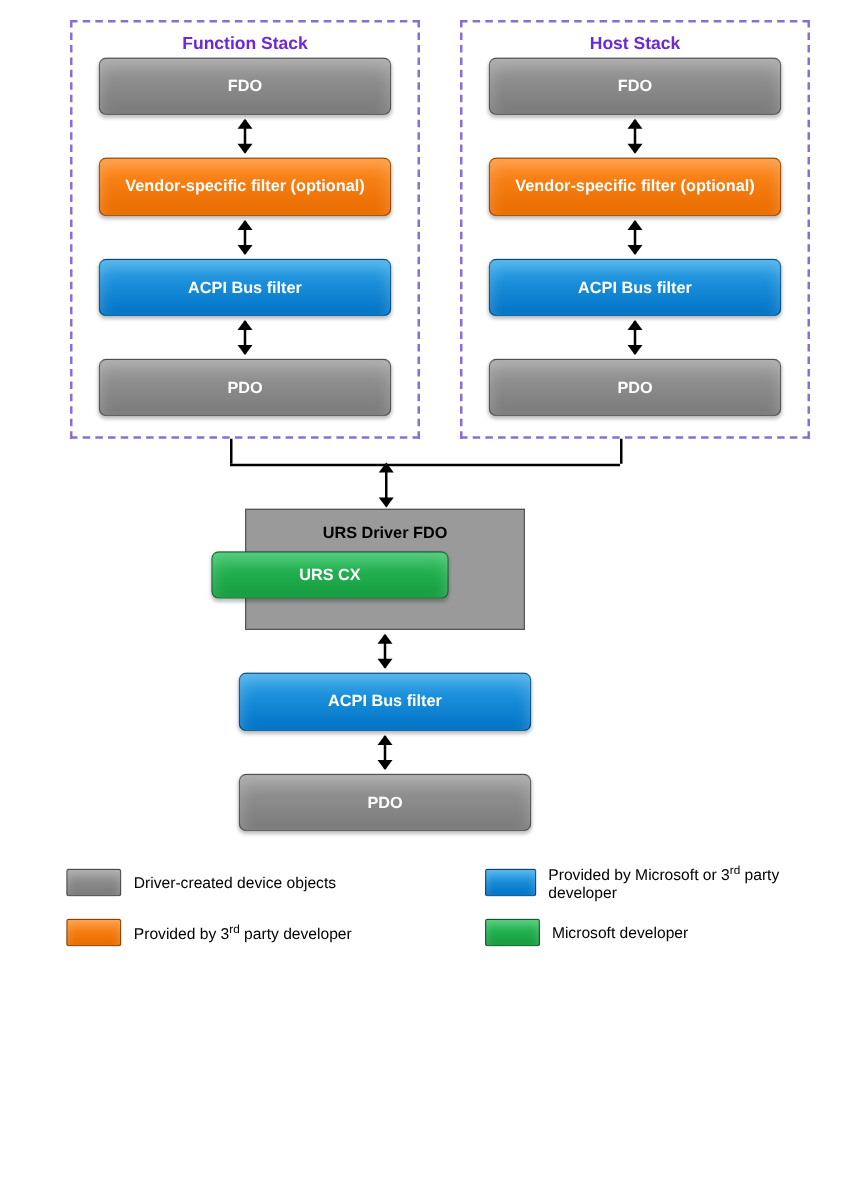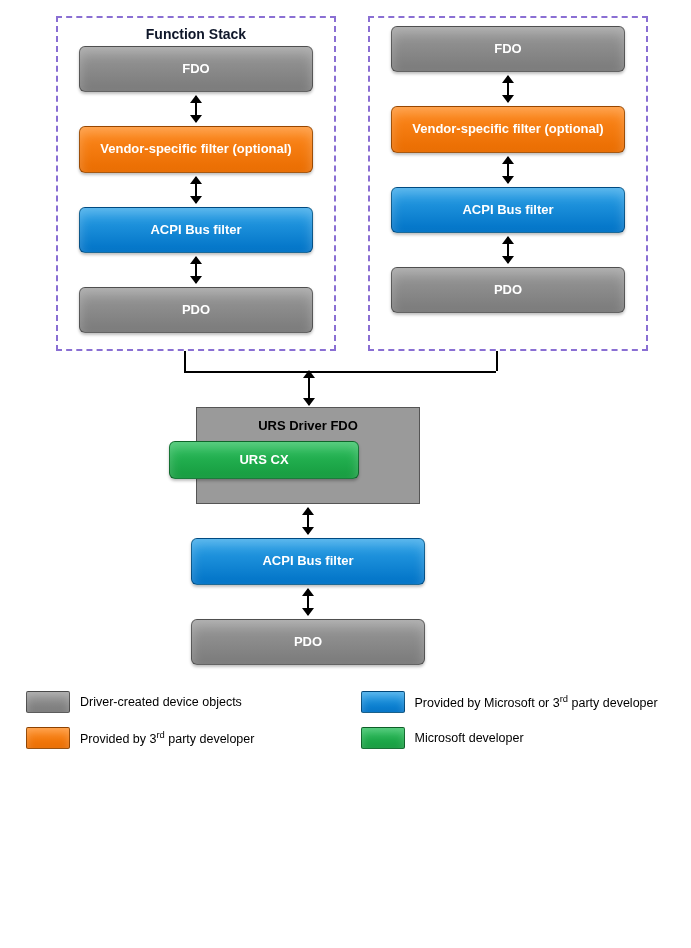--- a/index.html
+++ b/index.html
@@ -19,21 +19,21 @@
   }
   .stack-box {
     border: 2px dashed #8a6fd3;
     padding: 8px 12px 16px 12px;
     width: 280px;
     background: #fff;
   }
   .stack-title {
     text-align: center;
     font-weight: bold;
-    color: #0f172a;
+    color: #6d28d9;
     font-size: 14px;
     margin-bottom: 4px;
   }
   .node {
     width: 234px;
     margin: 0 auto;
     text-align: center;
     color: #fff;
     font-weight: bold;
     padding: 14px 6px;
@@ -118,21 +118,21 @@
   .legend {
     margin-top: 26px;
     display: grid;
     grid-template-columns: 1fr 1fr;
     row-gap: 14px;
     column-gap: 30px;
     font-size: 12.5px;
     color: #000;
     padding: 0 10px;
   }
-  .legend-item { display:flex; align-items:center; gap:10px; }
+  .legend-item { display:flex; align-items:center; gap:10px;margin-left:27px; }
   .legend-sw {
     width: 44px; height: 22px; border:1px solid rgba(0,0,0,0.4);
     border-radius: 2px;
     box-shadow: inset 0 4px 8px rgba(255,255,255,0.25);
   }
   .sw-gray   { background: linear-gradient(#9a9a9a,#7a7a7a); }
   .sw-orange { background: linear-gradient(#ff8a1f,#e96c00); }
   .sw-blue   { background: linear-gradient(#2ea3e8,#0072c6); }
   .sw-green  { background: linear-gradient(#2bbf5c,#169b3f); }
   sup { font-size: 0.75em; }
@@ -147,20 +147,21 @@
     <div class="node node-gray">FDO</div>
     <div class="arrow-v"></div>
     <div class="node node-orange">Vendor-specific filter (optional)</div>
     <div class="arrow-v"></div>
     <div class="node node-blue">ACPI Bus filter</div>
     <div class="arrow-v"></div>
     <div class="node node-gray">PDO</div>
   </div>
 
   <div class="stack-box">
+    <div class="stack-title">Host Stack</div>
     <div class="node node-gray">FDO</div>
     <div class="arrow-v"></div>
     <div class="node node-orange">Vendor-specific filter (optional)</div>
     <div class="arrow-v"></div>
     <div class="node node-blue">ACPI Bus filter</div>
     <div class="arrow-v"></div>
     <div class="node node-gray">PDO</div>
   </div>
 
 </div>

